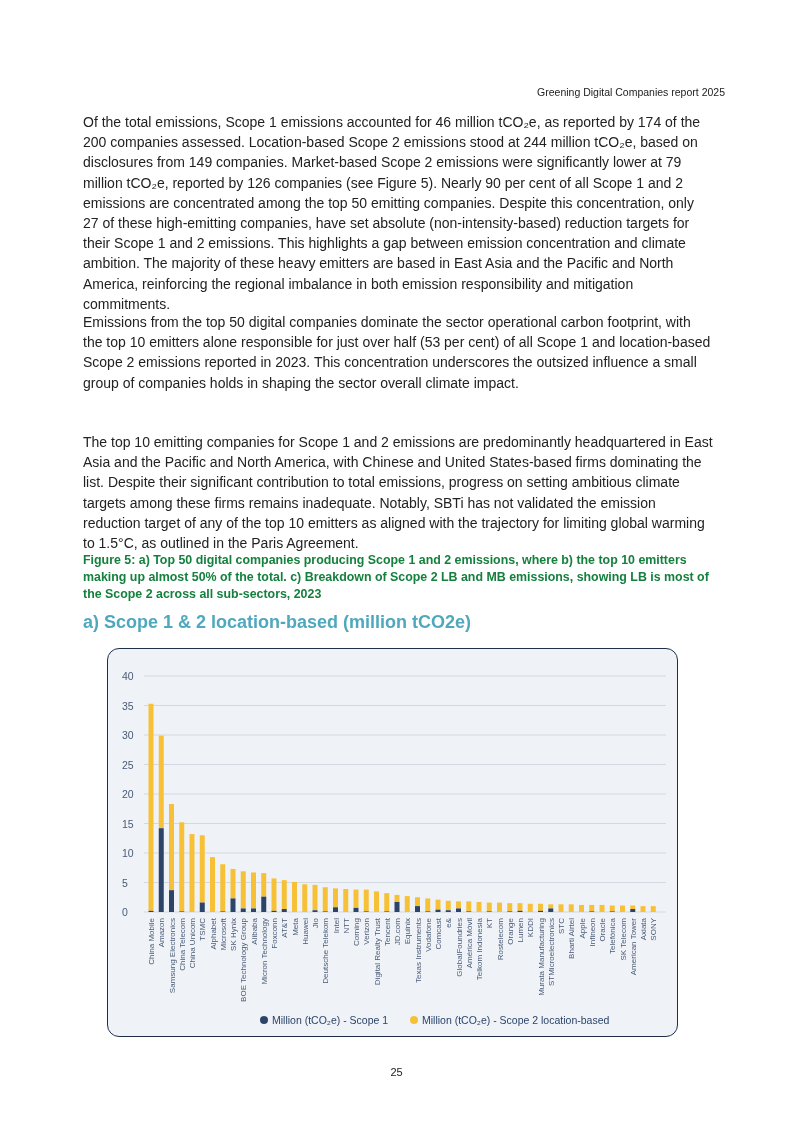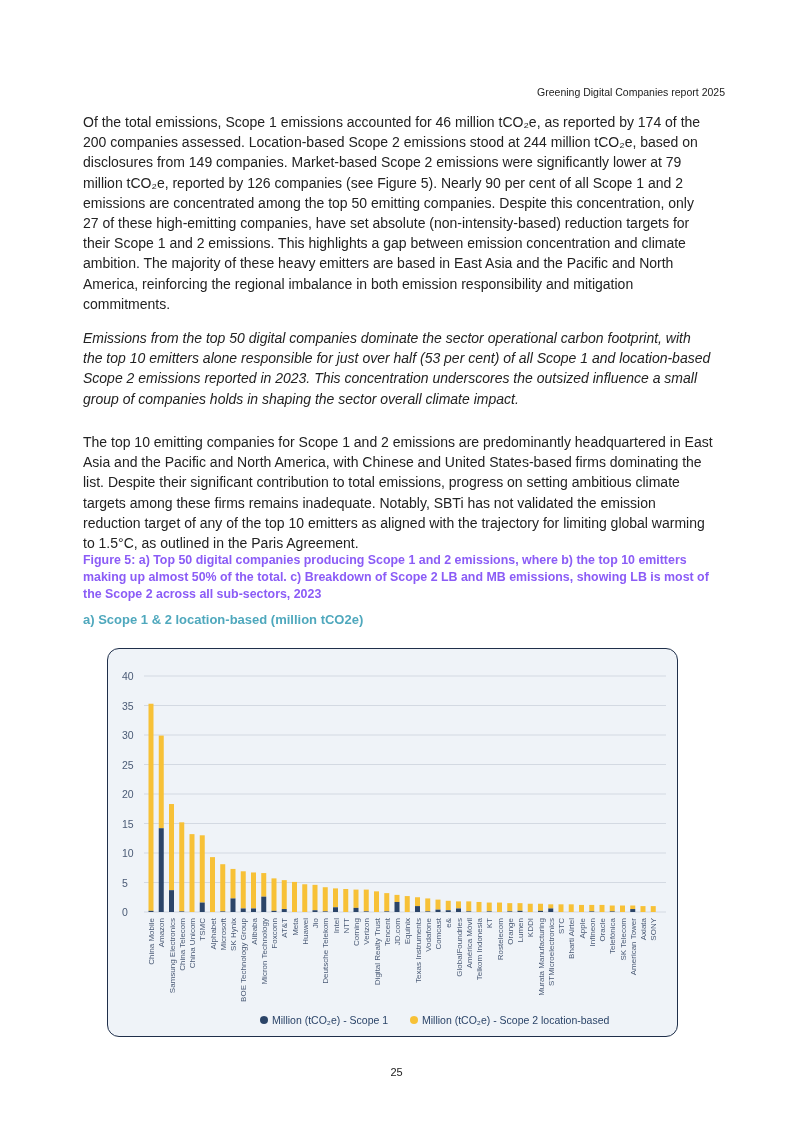--- a/index.html
+++ b/index.html
@@ -1,25 +1,25 @@
 <!DOCTYPE html>
 <html><head>
 <meta charset="utf-8">
 <style>
   html, body { margin:0; padding:0; background:#ffffff; }
   body { width:793px; height:1121px; position:relative; overflow:hidden;
          font-family:"Liberation Sans", sans-serif; color:#1e1e1e; }
   .header { position:absolute; right:68px; top:43px; font-size:10.5px; color:#222;margin-top:43px; }
   .para { position:absolute; left:83px; width:630px; font-size:14px; line-height:20.2px; color:#222; margin:0; }
   #p1 { top:112px; }
-  #p2 { top:328px;font-style:italic; }
+  #p2 { top:312px; }
   #p3 { top:432px; }
   .fig-title { position:absolute; left:83px; top:552px; width:640px; font-size:12.4px; line-height:17px;
-               font-weight:bold; color:#8b5cf6; margin:0; }
-  .fig-sub { position:absolute; left:83px; top:612px; font-size:13px; font-weight:bold; color:#4fa8bd; margin:0; }
+               font-weight:bold; color:#15803d; margin:0; }
+  .fig-sub { position:absolute; left:83px; top:612px; font-size:18px; font-weight:bold; color:#4fa8bd; margin:0; }
   .chart-card { position:absolute; left:107px; top:648px; width:571px; height:389px;
                 background:#eff3f8; border:1.5px solid #1f2f4a; border-radius:12px; box-sizing:border-box; }
   .page-num { position:absolute; left:0; width:793px; top:1066px; text-align:center; font-size:11px; color:#222; }
   svg text { font-family:"Liberation Sans", sans-serif; }
 </style>
 </head>
 <body>
 
 <div class="header">Greening Digital Companies report 2025</div>
 

